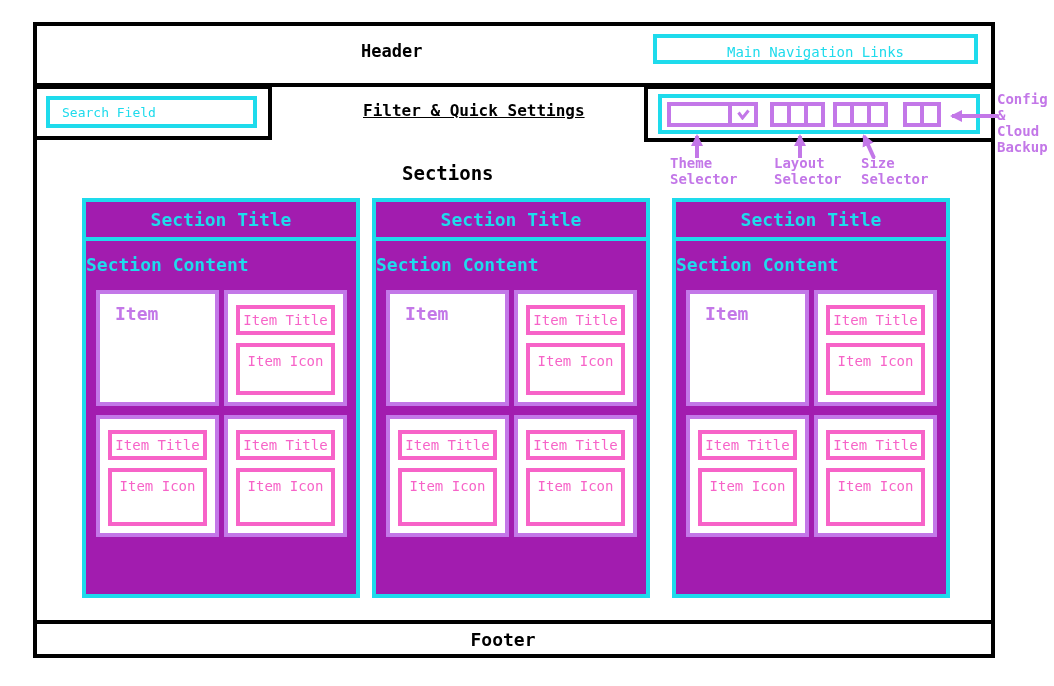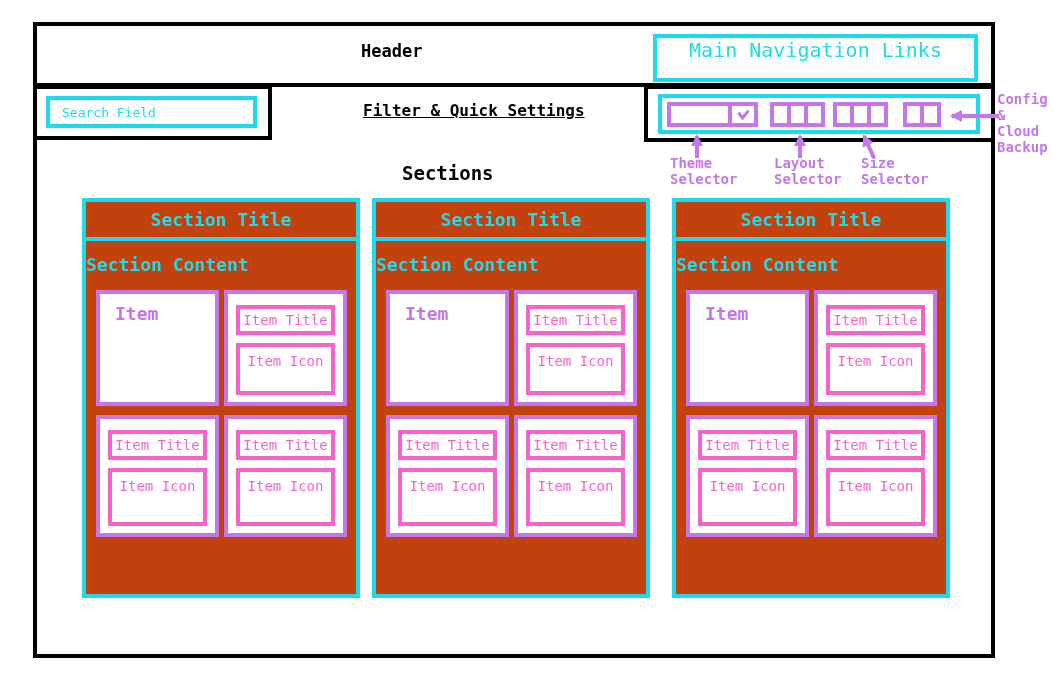--- a/index.html
+++ b/index.html
@@ -14,21 +14,21 @@
   .c-black{color:#000000;}
   .b-cyan{border:4px solid #1edbec;}
   .b-purple{border:4px solid #c377e8;}
   .b-black{border:4px solid #000000;}
 
   .main-frame{left:33px;top:22px;width:962px;height:636px;}
   .header-divider{left:33px;top:83px;width:962px;height:4px;background:#000;}
 
   .title-box{left:45px;top:33px;width:224px;height:43px;display:flex;align-items:center;padding-left:11px;font-size:16px;}
   .header-label{left:361px;top:41px;font-size:17px;font-weight:bold;}
-  .nav-box{left:653px;top:34px;width:325px;height:48px;display:flex;align-items:flex-start;justify-content:center;font-size:20px;}
+  .nav-box{left:653px;top:34px;width:325px;height:30px;display:flex;align-items:flex-end;justify-content:center;font-size:14px;}
 
   .search-outer{left:33px;top:85px;width:239px;height:55px;background:#fff;}
   .search-box{left:46px;top:96px;width:211px;height:32px;display:flex;align-items:center;padding-left:12px;font-size:13px;}
   .filter-label{left:363px;top:101px;font-size:16px;font-weight:bold;text-decoration:underline;}
 
   .widgets-outer{left:644px;top:85px;width:351px;height:57px;background:#fff;}
   .widgets-cyan{left:658px;top:94px;width:322px;height:40px;}
 
   .dropdown{left:667px;top:102px;width:91px;height:25px;display:flex;background:#fff;}
   .dd-body{flex:1;}
@@ -41,21 +41,21 @@
   .sq + .sq{margin-left:-4px;}
 
   .ann{font-size:14px;font-weight:bold;line-height:16px;white-space:pre-line;}
   .ann-theme{left:670px;top:155px;}
   .ann-layout{left:774px;top:155px;}
   .ann-size{left:861px;top:155px;}
   .ann-config{left:997px;top:91px;}
 
   .sections-label{left:402px;top:162px;font-size:19px;font-weight:bold;}
 
-  .section{top:198px;width:278px;height:400px;background:#c2410c;}
+  .section{top:198px;width:278px;height:400px;background:#a21caf;}
   .sec-1{left:82px;} .sec-2{left:372px;} .sec-3{left:672px;}
   .sec-title{position:absolute;left:0;right:0;top:0;height:35px;border-bottom:4px solid #1edbec;
     display:flex;align-items:center;justify-content:center;font-size:18px;font-weight:bold;color:#1edbec;}
   .sec-content-label{position:absolute;left:0;right:0;top:52px;text-align:left;font-size:18px;font-weight:bold;color:#1edbec;}
   .cell{position:absolute;box-sizing:border-box;border:4px solid #c377e8;background:#fff;}
   .c1r1{left:10px;top:88px;width:123px;height:116px;}
   .c2r1{left:138px;top:88px;width:123px;height:116px;}
   .c1r2{left:10px;top:213px;width:123px;height:122px;}
   .c2r2{left:138px;top:213px;width:123px;height:122px;}
   .cell .item-label{position:absolute;left:15px;top:9px;font-size:18px;font-weight:bold;color:#c377e8;}
@@ -180,20 +180,23 @@
     <div class="cell c1r2">
       <div class="pink-box pink-title">Item Title</div>
       <div class="pink-box pink-icon">Item Icon</div>
     </div>
     <div class="cell c2r2">
       <div class="pink-box pink-title">Item Title</div>
       <div class="pink-box pink-icon">Item Icon</div>
     </div>
   </div>
 
+  <div class="abs footer-box b-black c-black">
+    <span>Footer</span>
+  </div>
 
   <svg class="arrows" viewBox="0 0 1054 686">
     <defs>
       <marker id="ah" markerUnits="userSpaceOnUse" markerWidth="16" markerHeight="16" refX="10" refY="7" orient="auto">
         <path d="M0,1 L12,7 L0,13 Z" fill="#c377e8"></path>
       </marker>
     </defs>
     <line x1="697" y1="158" x2="697" y2="136" stroke="#c377e8" stroke-width="4" marker-end="url(#ah)"></line>
     <line x1="800" y1="158" x2="800" y2="136" stroke="#c377e8" stroke-width="4" marker-end="url(#ah)"></line>
     <line x1="874" y1="158" x2="864" y2="136" stroke="#c377e8" stroke-width="4" marker-end="url(#ah)"></line>

